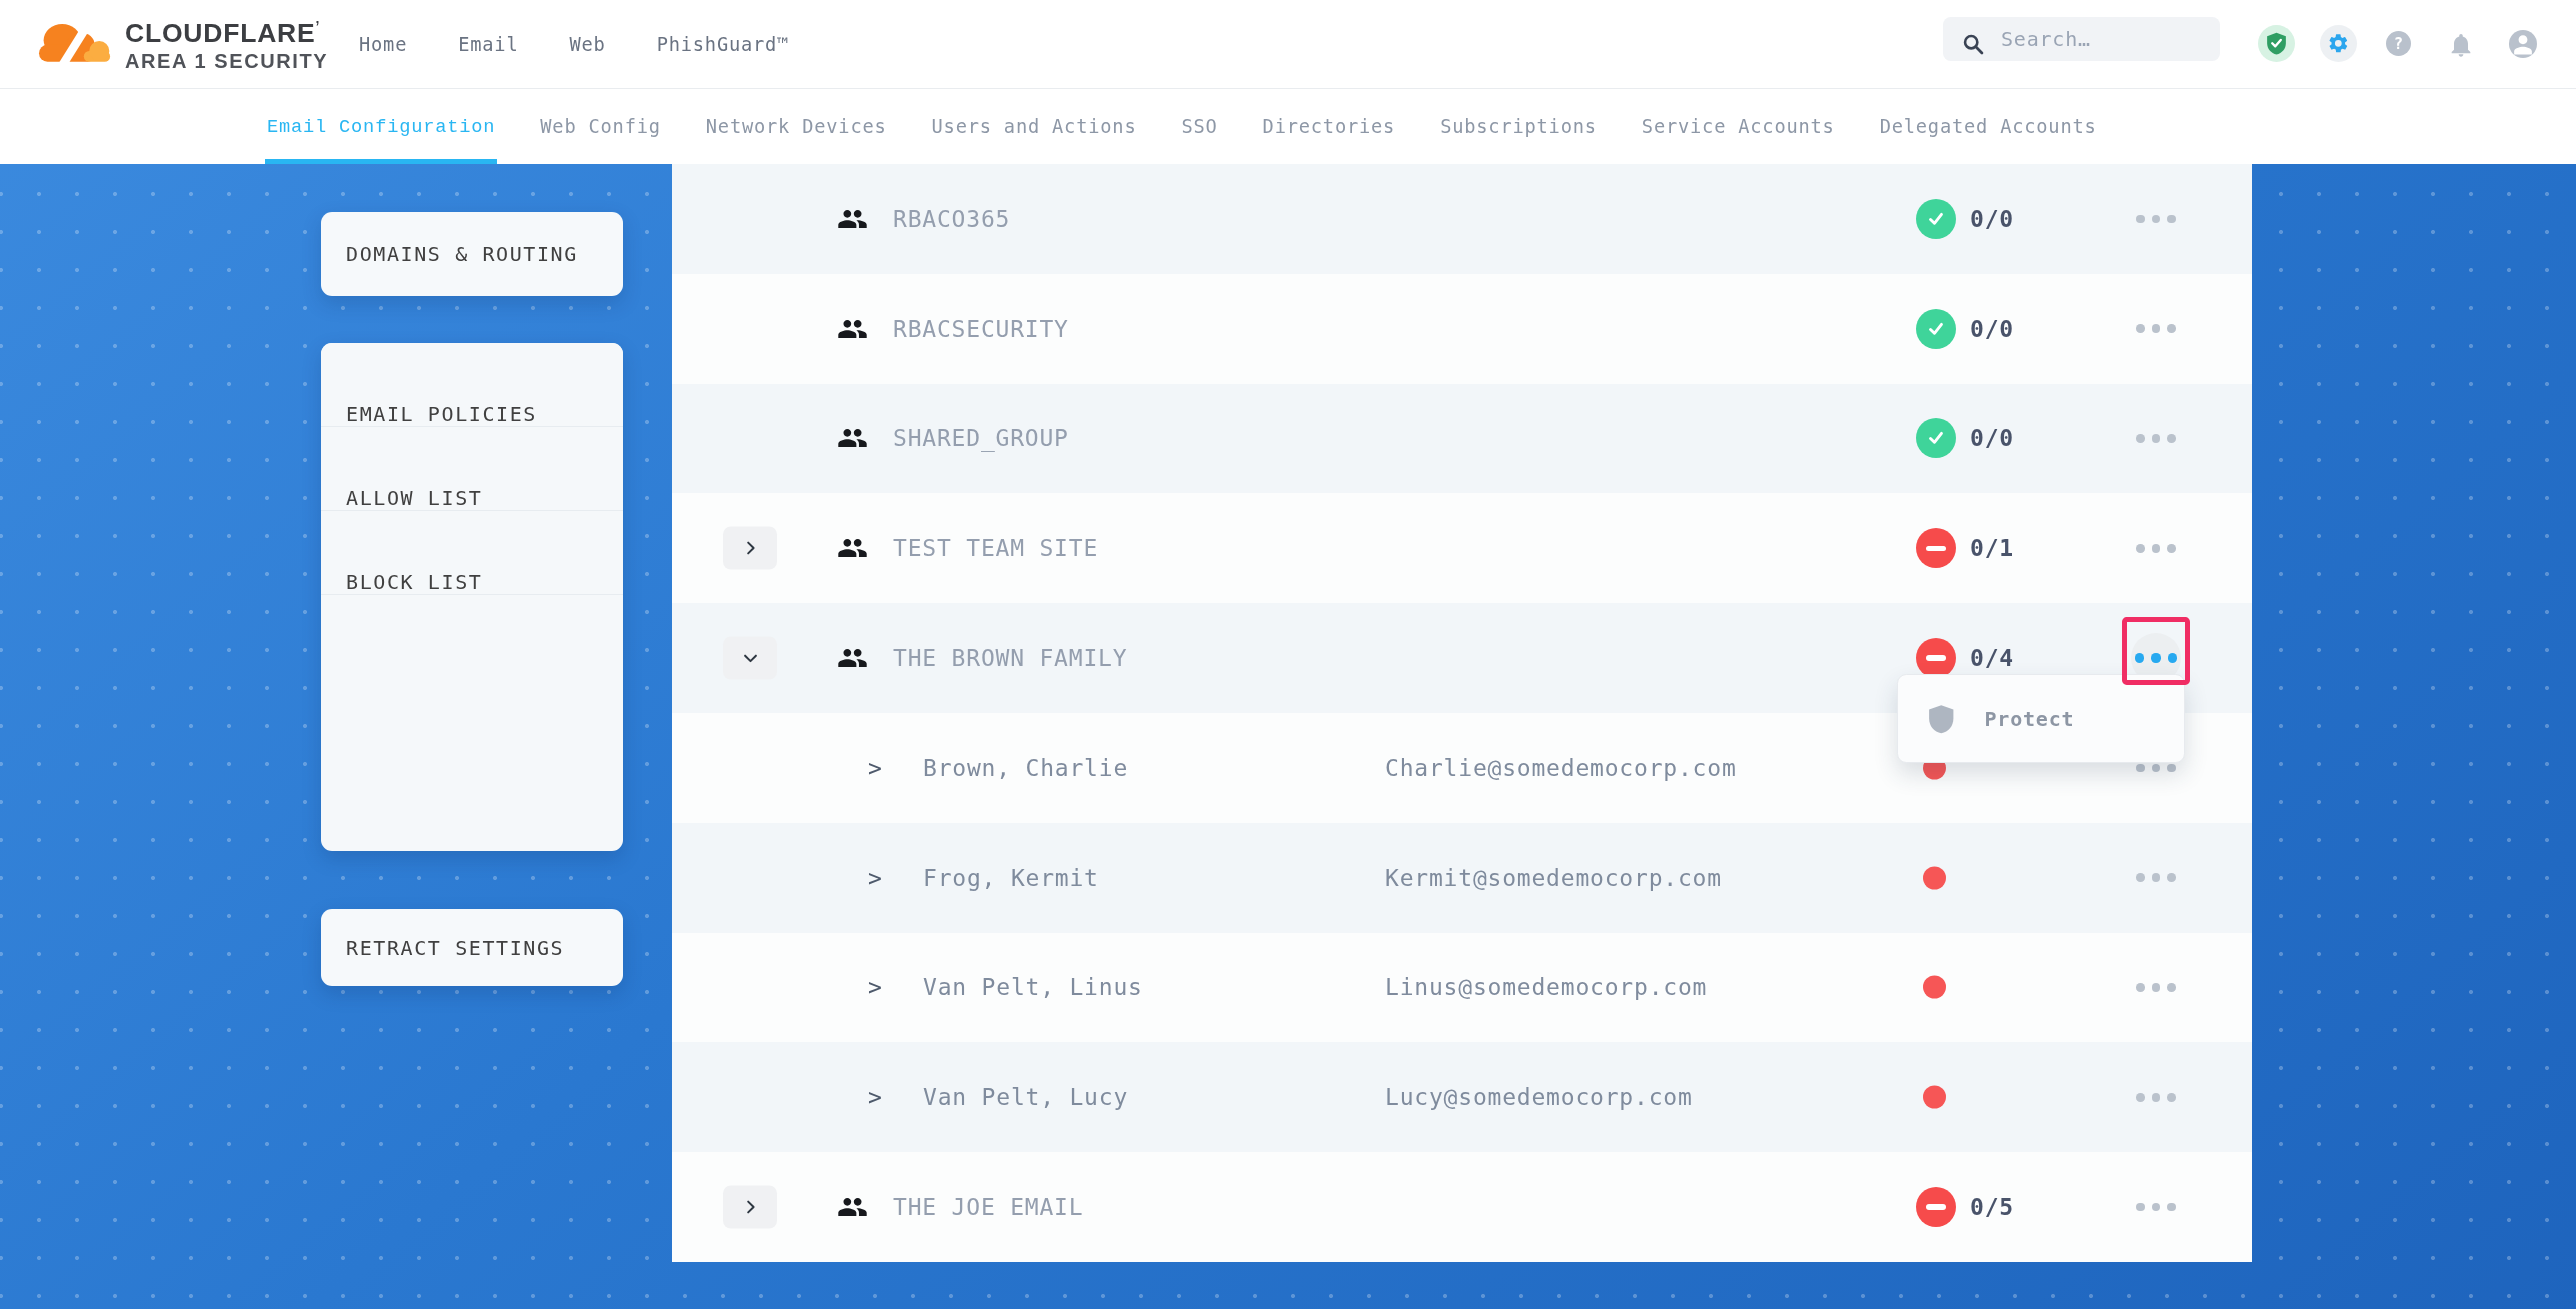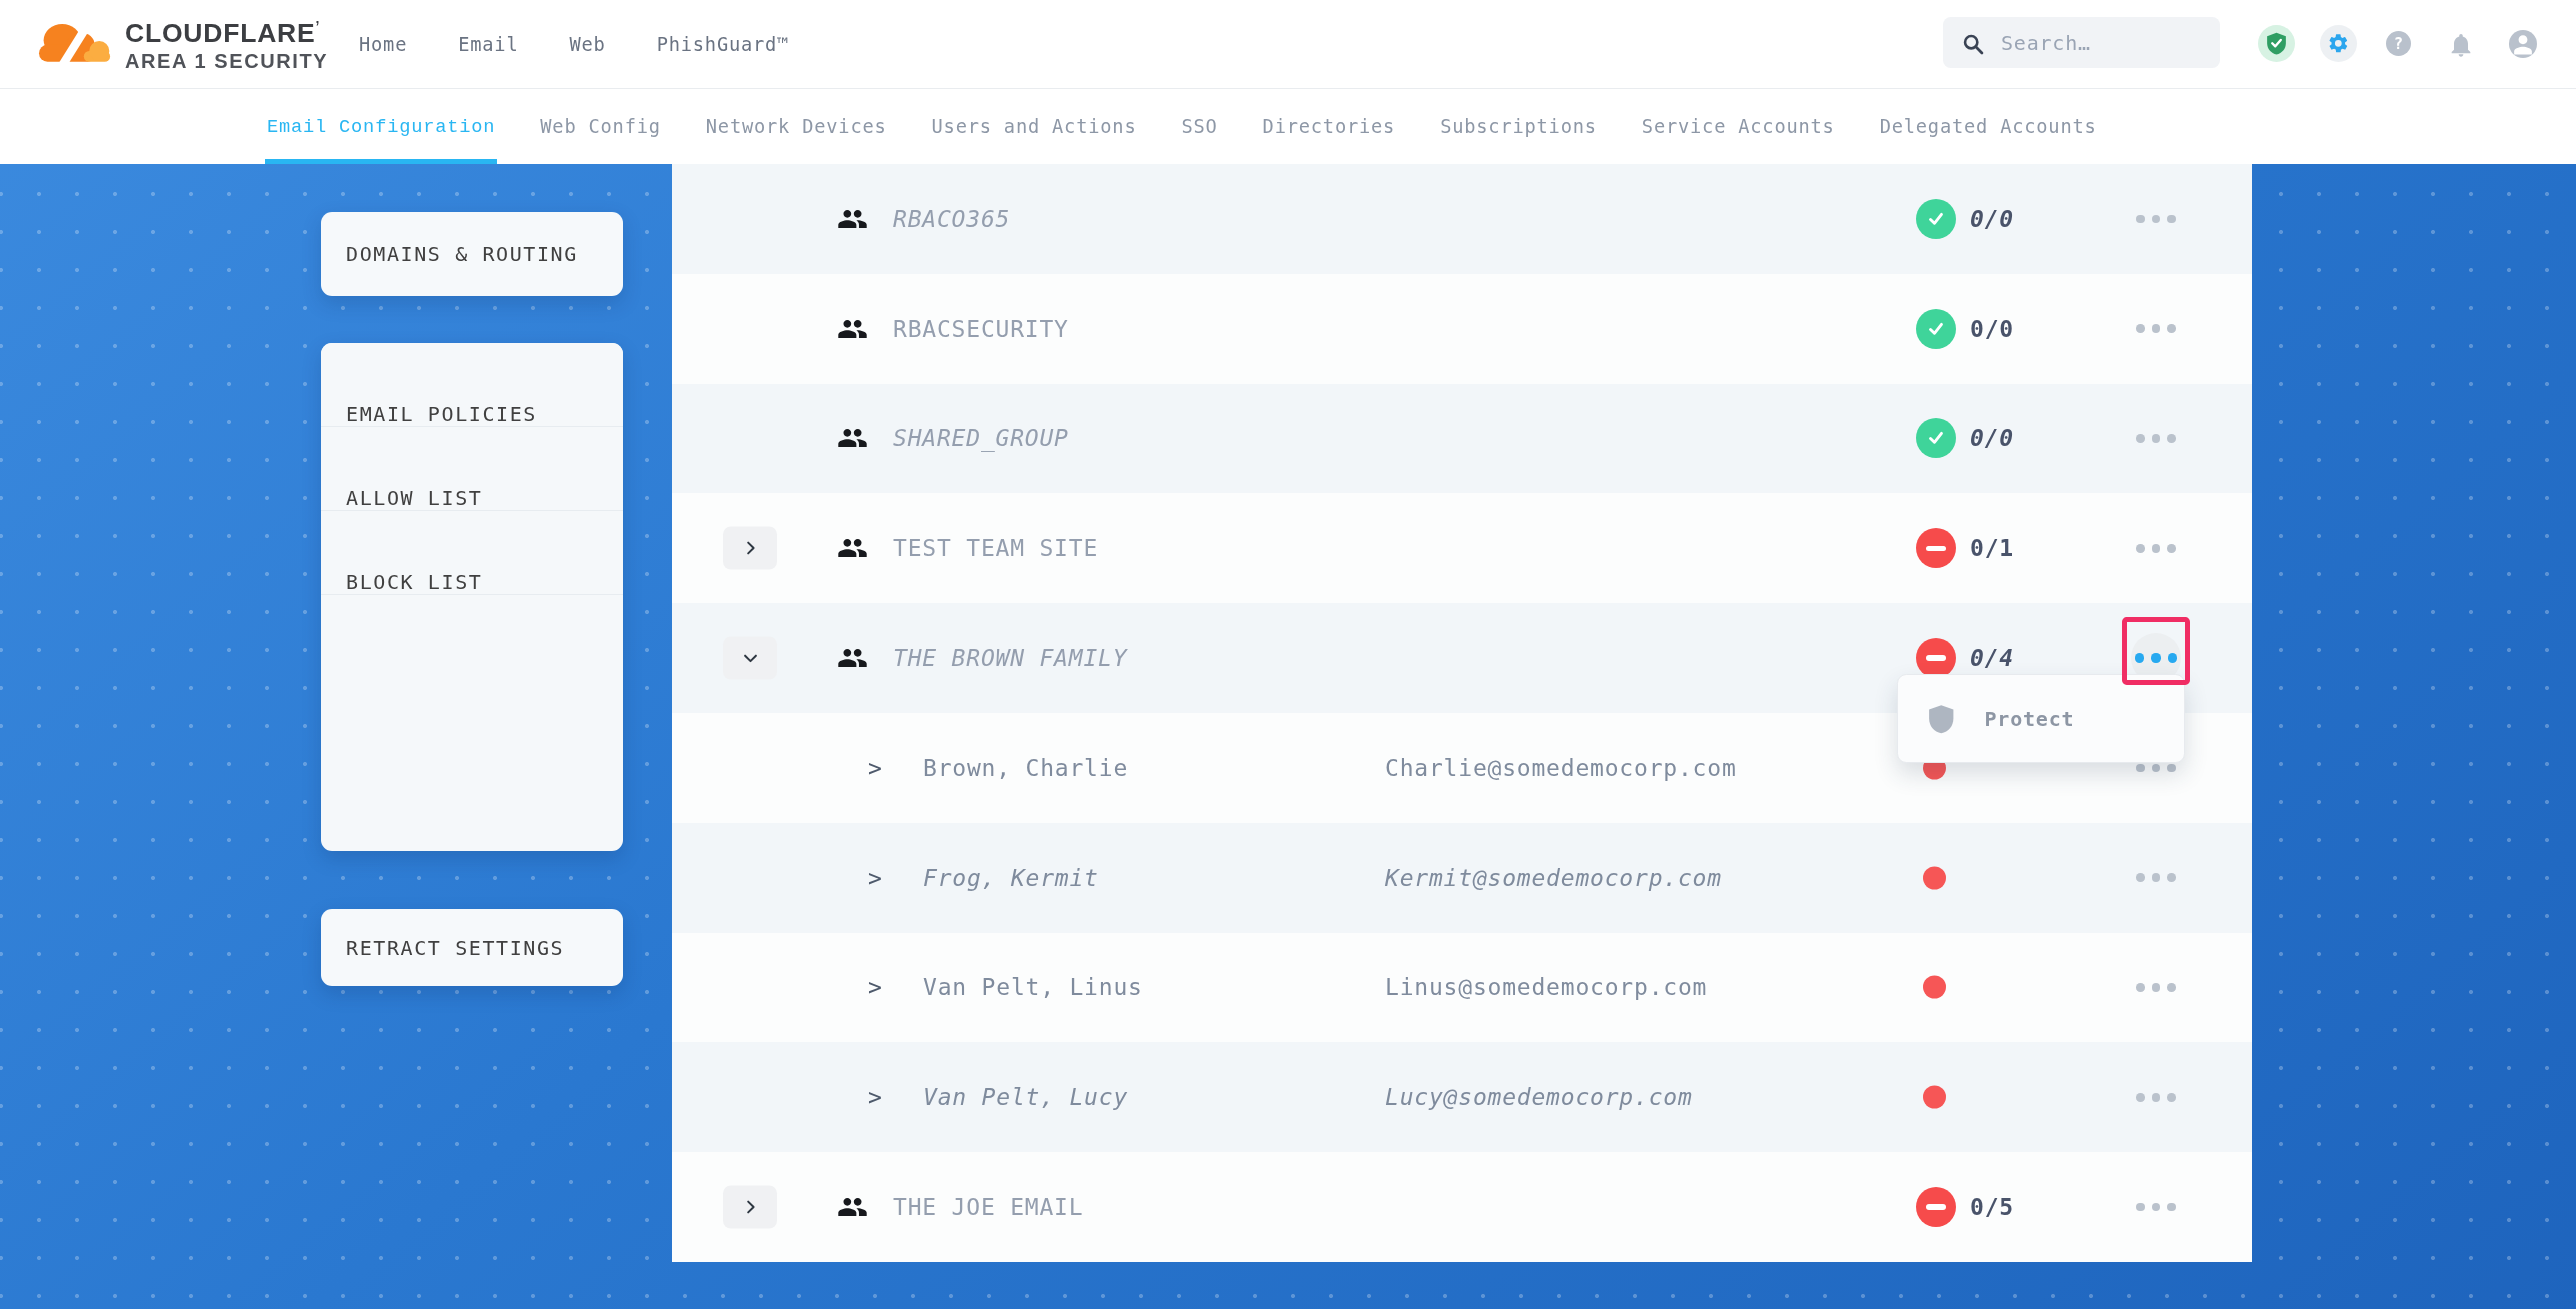--- a/index.html
+++ b/index.html
@@ -15,21 +15,21 @@
   
   .header{position:absolute;left:0;top:0;width:100%;height:88px;background:#fff;
           border-bottom:0.8px solid #e9ecef;z-index:5;}
   .logo-cloud{position:absolute;left:31px;top:17px;}
   .logo-text{position:absolute;left:125px;top:18.7px;font-family:"Liberation Sans",sans-serif;}
   .logo-name{font-size:26.5px;font-weight:800;color:#3c3e42;letter-spacing:0.8px;line-height:1;}
   .logo-mark{font-size:14px;vertical-align:11px;font-weight:700;color:#3c3e42;}
   .logo-sub{font-size:20px;font-weight:700;color:#505359;letter-spacing:1.6px;margin-top:4.7px;line-height:1;}
   .top-nav{position:absolute;left:359px;top:0;height:88px;display:flex;gap:51px;align-items:center;}
   .top-nav-item{font-size:18.7px;color:#6a7382;letter-spacing:0.8px;cursor:pointer;white-space:nowrap;}
-  .search-box{position:absolute;left:1943px;top:17px;width:277px;height:51px;background:#f1f3f6;
+  .search-box{position:absolute;left:1943px;top:17px;width:277px;height:44px;background:#f1f3f6;
               border-radius:7.8px;}
   .search-box svg{position:absolute;left:18.7px;top:15.6px;}
   .search-box input{position:absolute;inset:0;background:transparent;border:none;outline:none;
               padding-left:58px;font-family:"DejaVu Sans Mono",monospace;font-size:20px;color:#3e4757;
               letter-spacing:0.8px;}
   .search-box input::placeholder{color:#9aa4b4;}
   .icon-badge{position:absolute;border-radius:50%;display:flex;align-items:center;justify-content:center;
               cursor:pointer;}
   .badge-shield{left:2258px;top:25px;width:37px;height:37px;background:#d7f2e3;}
   .badge-gear{left:2320px;top:25px;width:37px;height:37px;background:#edf0f3;}
@@ -66,21 +66,21 @@
        width:233px;cursor:pointer;}
   .enh-item.active{color:var(--accent-blue,#29b0ea);}
   .enh-item.active::before{content:"";position:absolute;left:-25px;top:1.6px;bottom:1.6px;width:7px;
        background:var(--accent-blue,#29b0ea);}
   .enh-item.inactive{color:#97a1ae;}
 
   
   .table{position:absolute;left:672px;top:164px;width:1580px;height:1098px;display:flex;
        flex-direction:column;z-index:2;}
   .row{position:relative;flex:1;}
-  .row.light{background:#f2f6f9;font-style:italic;}
+  .row.light{background:#f2f6f9;}
   .row.white{background:#fcfdfd;}
   .expand-btn{position:absolute;left:51px;top:50%;transform:translateY(-50%);width:54px;height:43px;
        border-radius:7.8px;background:#f0f1f3;border:none;display:flex;align-items:center;
        justify-content:center;cursor:pointer;padding:0;}
   .expand-btn svg{transition:none;}
   .expand-btn.expanded svg{transform:rotate(90deg);}
   .group-icon{position:absolute;left:165px;top:50%;transform:translateY(-50%);width:31px;height:31px;}
   .gname{position:absolute;left:221px;top:50%;transform:translateY(-50%);font-size:23px;color:#949eae;
        letter-spacing:0.8px;white-space:nowrap;}
   .status{position:absolute;left:1244px;top:50%;transform:translateY(-50%);width:40px;height:40px;

